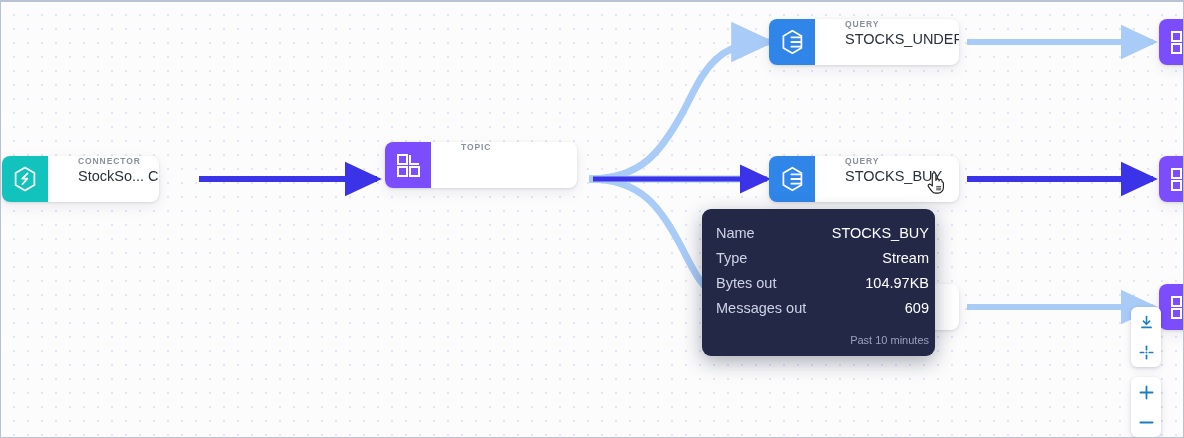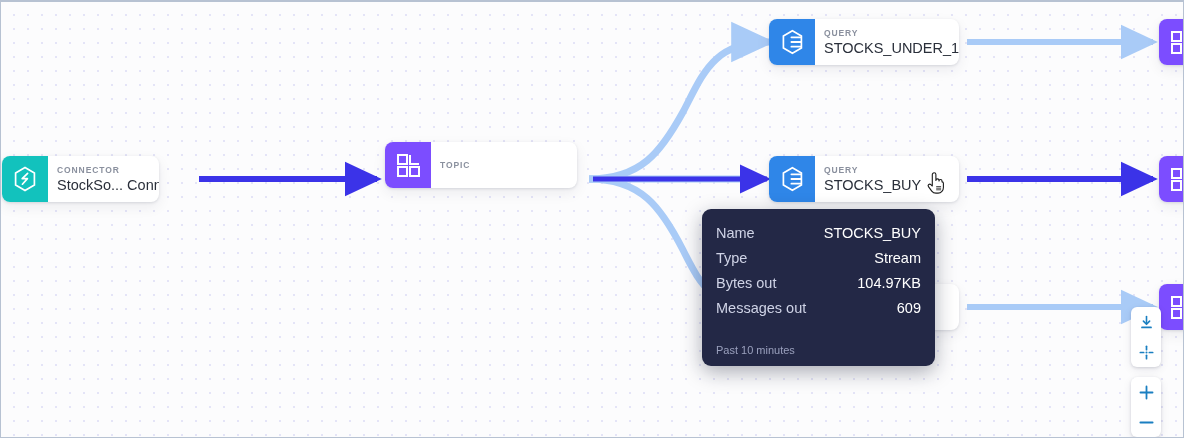--- a/index.html
+++ b/index.html
@@ -35,22 +35,22 @@
     box-shadow: 0 1px 3px rgba(22,30,60,.13), 0 5px 14px rgba(22,30,60,.07);
     overflow: hidden;
     height: 46px;
     z-index: 5;
   }
   .node .icon-box {
     width: 46px; min-width: 46px; height: 46px;
     display: flex; align-items: center; justify-content: center;
   }
   .node .body {
-    display: flex; flex-direction: column; justify-content: center;
-    padding: 0 16px 0 9px;
+    display: flex; flex-direction: column; 
+    padding: 0 16px 0 30px;
     position: relative;
     flex: 1 1 auto;
   }
   .node .kicker {
     font-size: 8.5px;
     letter-spacing: .9px;
     font-weight: 700;
     color: #8a909e;
     text-transform: uppercase;
     line-height: 11px;
@@ -69,33 +69,34 @@
   
   .node-clip { overflow: hidden; }
 
   
   #tooltip {
     position: absolute;
     left: 701px; top: 207px;
     width: 233px;
     background: #232846;
     border-radius: 9px;
-    padding: 16px 14px 10px 14px;
+    padding: 16px 6px 10px 14px;
     box-shadow: 0 6px 20px rgba(18,22,45,.35);
     z-index: 40;
   }
   #tooltip .row {
     display: flex; justify-content: space-between; align-items: baseline;
     margin-bottom: 9px;
   }
   #tooltip .row:last-of-type { margin-bottom: 0; }
   #tooltip .lbl { font-size: 14.5px; color: #cfd3e6; }
   #tooltip .val { font-size: 14.5px; color: #ffffff; text-align: right; }
   #tooltip .footer {
-    margin-top: 28px;
+    margin-top: 18px;
+    text-align: right;
     font-size: 11px;
     color: #9aa0bd;
   }
 
   
   .ctrl-group {
     position: absolute;
     right: 22px;
     width: 30px;
     background: #ffffff;

